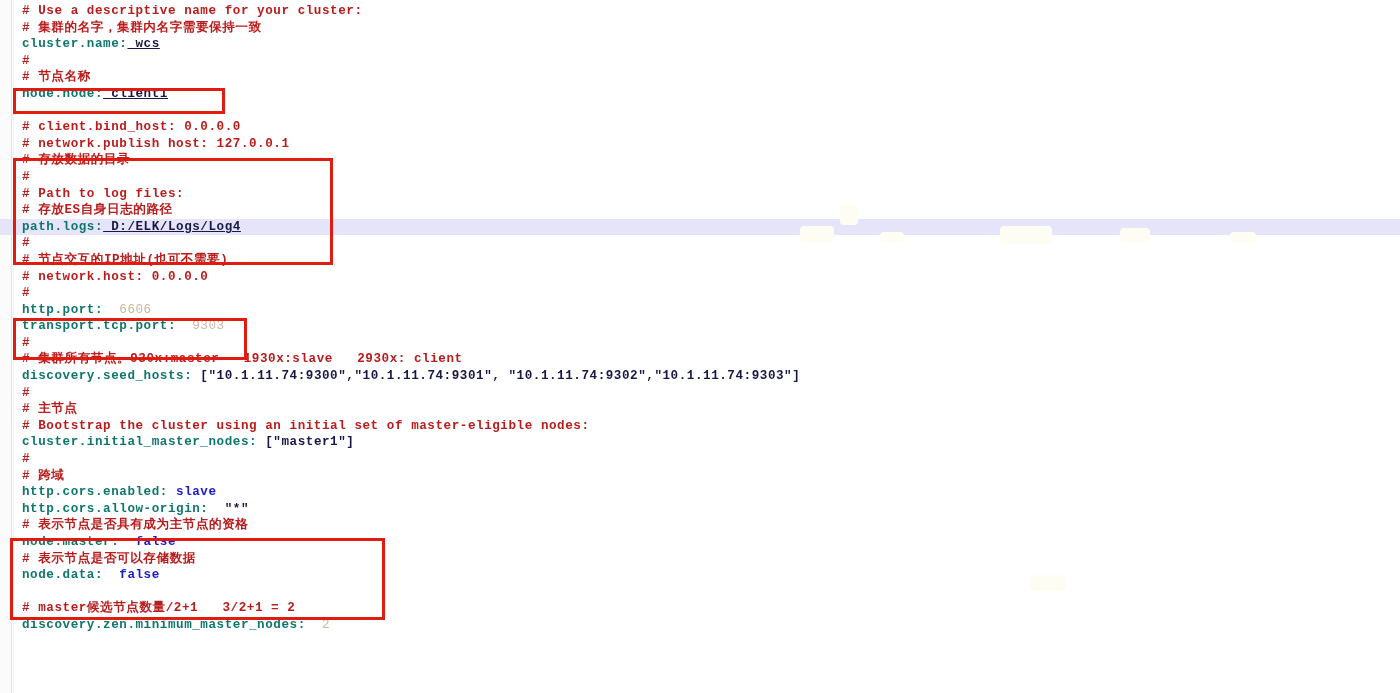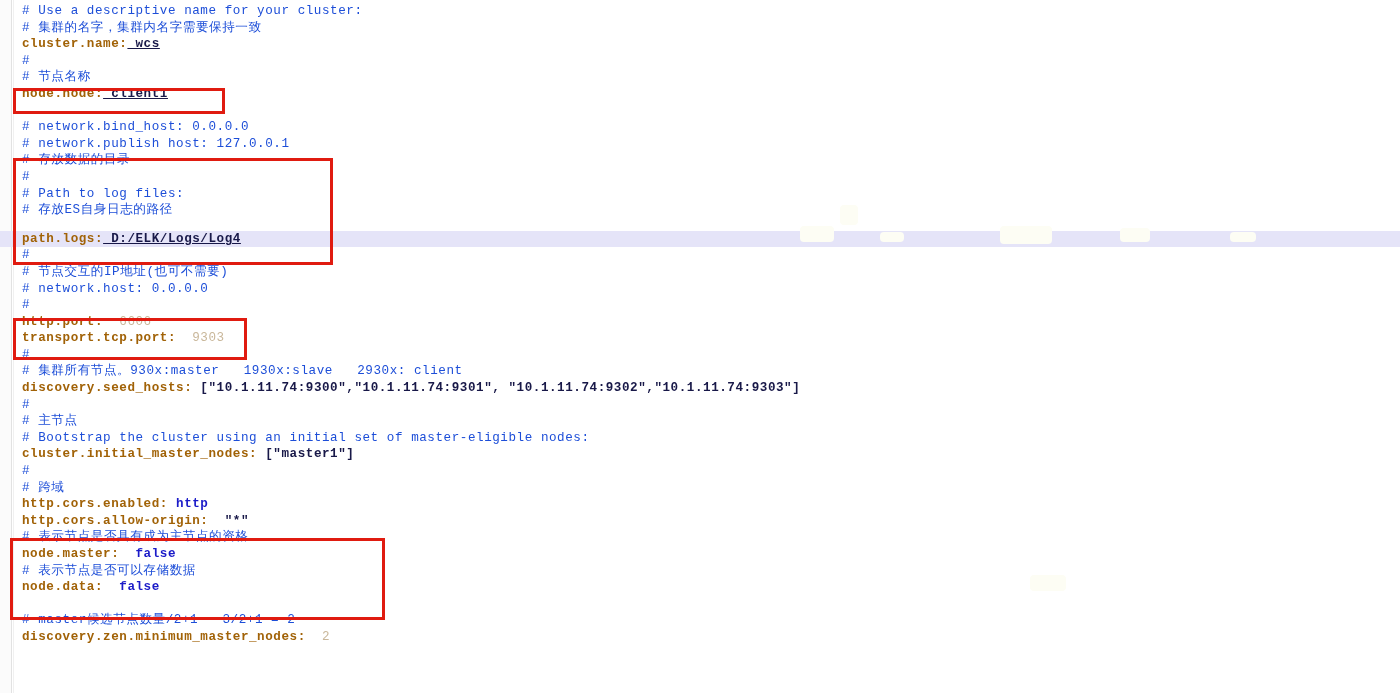--- a/index.html
+++ b/index.html
@@ -54,36 +54,35 @@
     height: 16.6px;
     line-height: 16.6px;
     padding-left: 22px;
     white-space: pre;
     font-size: 12.6px;
     letter-spacing: 0.55px;
   }
   
   .line.current {
     background: #e5e4f8;
-    margin-top: 12px;
   }
   .line.current::before {
     content: "";
     position: absolute;
     left: -400px;
     right: -400px;
     top: 0;
     bottom: 0;
     background: #e5e4f8;
     z-index: -1;
   }
 
   
-  .cmt  { color: #1d4ed8; }
-  .key  { color: #a16207; font-weight: bold; text-align: right; }
+  .cmt  { color: #b91c1c; font-weight: bold; }
+  .key  { color: #0f766e; font-weight: bold; text-align: right; }
   .bool { color: #1a1ac8; font-weight: bold; }
   .num  { color: #c9b79a; }
   .str  { color: #181848; font-weight: bold; }
   .val  { color: #181848; font-weight: bold; text-decoration: underline; }
 
   
   .anno-box {
     position: absolute;
     border: 3px solid #e01b10;
     box-sizing: border-box;
@@ -116,21 +115,21 @@
   <div class="blotch" style="left:1030px; top:575px; width:36px; height:16px;"></div>
 
   <div id="code">
       <div class="line"><span class="cmt"># Use a descriptive name for your cluster:</span></div>
       <div class="line"><span class="cmt"># 集群的名字，集群内名字需要保持一致</span></div>
       <div class="line"><span class="key">cluster.name:</span><span class="val"> wcs</span></div>
       <div class="line"><span class="cmt">#</span></div>
       <div class="line"><span class="cmt"># 节点名称</span></div>
       <div class="line"><span class="key">node.node:</span><span class="val"> client1</span></div>
       <div class="line"><span class="cmt"></span></div>
-      <div class="line"><span class="cmt"># network.bind_host: 0.0.0.0</span></div>
+      <div class="line"><span class="cmt"># client.bind_host: 0.0.0.0</span></div>
       <div class="line"><span class="cmt"># network.publish host: 127.0.0.1</span></div>
       <div class="line"><span class="cmt"># 存放数据的目录</span></div>
       <div class="line"><span class="cmt">#</span></div>
       <div class="line"><span class="cmt"># Path to log files:</span></div>
       <div class="line"><span class="cmt"># 存放ES自身日志的路径</span></div>
       <div class="line current"><span class="key">path.logs:</span><span class="val"> D:/ELK/Logs/Log4</span></div>
       <div class="line"><span class="cmt">#</span></div>
       <div class="line"><span class="cmt"># 节点交互的IP地址(也可不需要)</span></div>
       <div class="line"><span class="cmt"># network.host: 0.0.0.0</span></div>
       <div class="line"><span class="cmt">#</span></div>
@@ -138,21 +137,21 @@
       <div class="line"><span class="key">transport.tcp.port:</span><span class="num">  9303</span></div>
       <div class="line"><span class="cmt">#</span></div>
       <div class="line"><span class="cmt"># 集群所有节点。930x:master   1930x:slave   2930x: client</span></div>
       <div class="line"><span class="key">discovery.seed_hosts:</span><span class="str"> ["10.1.11.74:9300","10.1.11.74:9301", "10.1.11.74:9302","10.1.11.74:9303"]</span></div>
       <div class="line"><span class="cmt">#</span></div>
       <div class="line"><span class="cmt"># 主节点</span></div>
       <div class="line"><span class="cmt"># Bootstrap the cluster using an initial set of master-eligible nodes:</span></div>
       <div class="line"><span class="key">cluster.initial_master_nodes:</span><span class="str"> ["master1"]</span></div>
       <div class="line"><span class="cmt">#</span></div>
       <div class="line"><span class="cmt"># 跨域</span></div>
-      <div class="line"><span class="key">http.cors.enabled:</span><span class="bool"> http</span></div>
+      <div class="line"><span class="key">http.cors.enabled:</span><span class="bool"> slave</span></div>
       <div class="line"><span class="key">http.cors.allow-origin:</span><span class="str">  "*"</span></div>
       <div class="line"><span class="cmt"># 表示节点是否具有成为主节点的资格</span></div>
       <div class="line"><span class="key">node.master:</span><span class="bool">  false</span></div>
       <div class="line"><span class="cmt"># 表示节点是否可以存储数据</span></div>
       <div class="line"><span class="key">node.data:</span><span class="bool">  false</span></div>
       <div class="line"><span class="cmt"></span></div>
       <div class="line"><span class="cmt"># master候选节点数量/2+1   3/2+1 = 2</span></div>
       <div class="line"><span class="key">discovery.zen.minimum_master_nodes:</span><span class="num">  2</span></div>
     </div>
 

